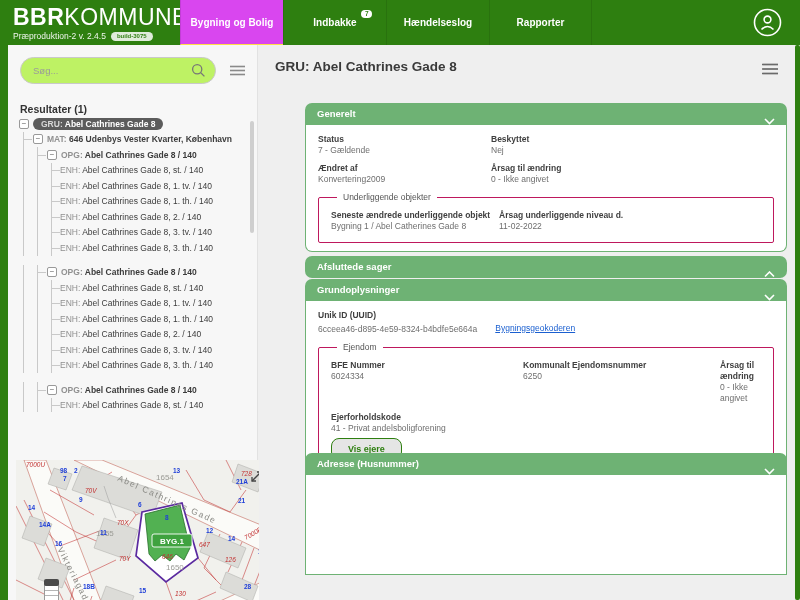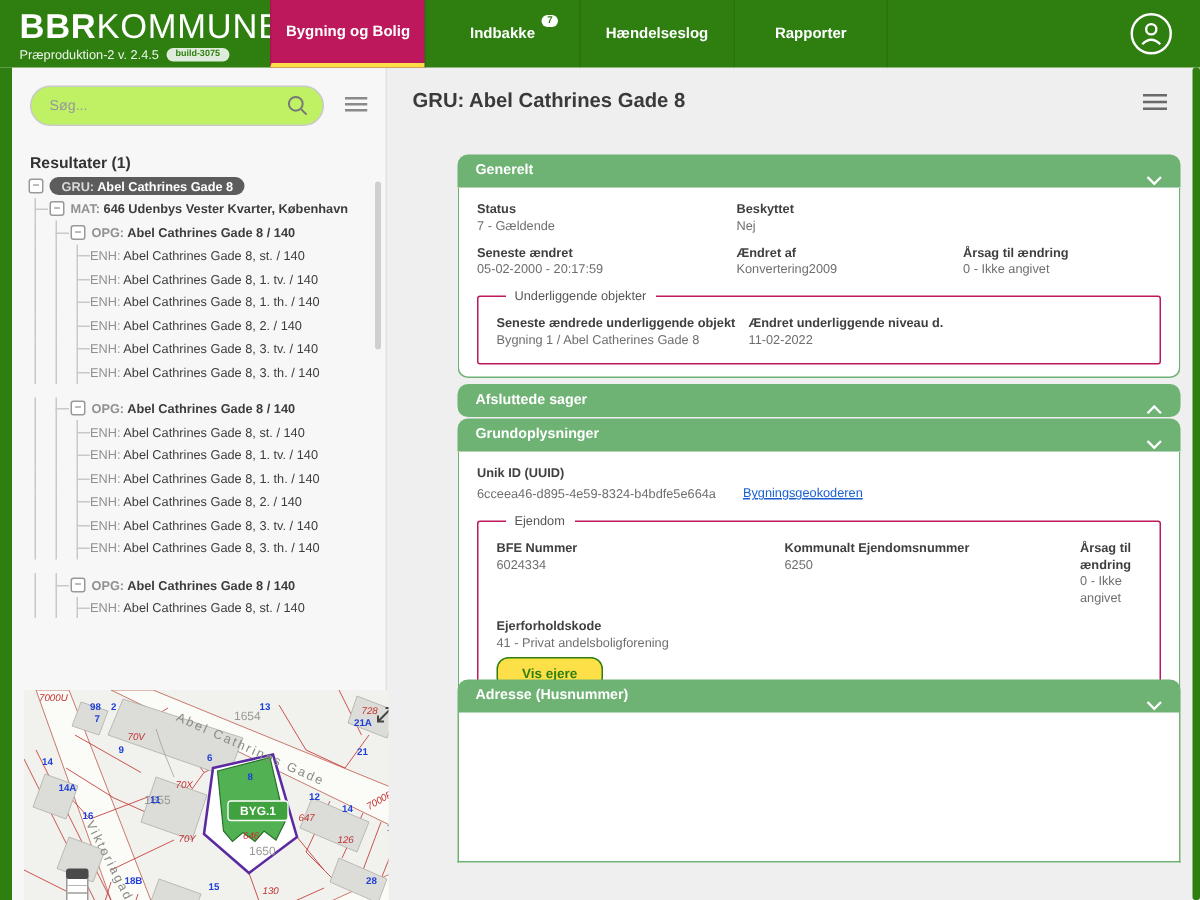--- a/index.html
+++ b/index.html
@@ -11,21 +11,21 @@
   .logo-block { width:180px; padding:6px 0 0 13px; }
   .logo { color:#fff; font-size:23px; line-height:23px; white-space:nowrap; }
   .logo .b { font-weight:800; letter-spacing:.5px; }
   .logo .l { font-weight:300; letter-spacing:.5px; }
   .subrow { display:flex; align-items:center; gap:5px; margin-top:2px; }
   .subtitle { color:rgba(255,255,255,.92); font-size:8.5px; white-space:nowrap; }
   .build-badge { background:rgba(255,255,255,.85); color:#2e7f10; font-size:6px; font-weight:bold; border-radius:6px; padding:1px 6px; line-height:7px; }
   .tabs { display:flex; align-items:stretch; }
   .tab { width:103px; display:flex; align-items:center; justify-content:center; color:#fff; font-size:10px; font-weight:bold; cursor:pointer; border-left:1px solid rgba(0,0,0,.10); position:relative; }
   .tab:last-child { border-right:1px solid rgba(0,0,0,.10); }
-  .tab.active { background:#be185d; border-bottom:3px solid #fde047; }
+  .tab.active { background:#d946ef; border-bottom:1px solid #fde047; }
   .tab .badge { position:absolute; top:10px; right:14px; background:#fff; color:#2e7f10; font-size:6.5px; font-weight:bold; border-radius:5px; padding:0 3.5px; line-height:8px; }
   .avatar { position:absolute; right:18px; top:8px; width:29px; height:29px; }
 
   
   .left-strip { position:absolute; left:0; top:45px; width:8px; height:555px; background:#2e7f10; z-index:5; }
 
   
   .sidebar { position:absolute; left:8px; top:45px; width:250px; height:555px; background:#f7f7f7; border-right:1px solid #e2e2e2; }
   .search-row { position:absolute; left:12px; top:12px; width:236px; display:flex; align-items:center; }
   .search-box { position:relative; width:196px; height:27px; }
@@ -73,21 +73,21 @@
   .card-body { background:#fff; border:1px solid #6eb274; border-top:none; border-radius:0 0 7px 7px; padding:9px 12px 8px 12px; }
   .fgrid { display:grid; grid-template-columns:173px 151px 1fr; margin-bottom:7px; }
   .fld .lab { font-size:8.5px; font-weight:bold; color:#3f3f3f; line-height:11px; }
   .fld .val { font-size:8.5px; color:#6e6e6e; line-height:11px; }
   fieldset { border:1px solid #be185d; border-radius:2px; padding:8px 12px 10px 12px; margin-top:4px; }
   fieldset legend { font-size:8.5px; color:#555; padding:0 6px; margin-left:6px; }
   .fgrid2 { display:grid; grid-template-columns:168px 1fr; }
   .fgrid3 { display:grid; grid-template-columns:192px 197px 1fr; margin-bottom:8px; }
   .uuid-row { display:flex; align-items:flex-end; gap:18px; margin-bottom:8px; }
   .link { font-size:8.5px; color:#1a5fd0; text-decoration:underline; font-weight:normal; cursor:pointer; line-height:11px; }
-  .btn-outline { display:inline-block; border:1.5px solid #2e7f10; color:#2e7f10; background:#fde047; font-size:9px; font-weight:bold; border-radius:8px; padding:5px 16px; cursor:pointer; margin-top:4px; font-family:"Liberation Sans",sans-serif; }
+  .btn-outline { display:inline-block; border:1.5px solid #2e7f10; color:#2e7f10; background:#e5e5e5; font-size:9px; font-weight:bold; border-radius:8px; padding:5px 16px; cursor:pointer; margin-top:4px; font-family:"Liberation Sans",sans-serif; }
   .main-scroll { position:absolute; right:0; top:0; width:5px; height:555px; background:#2e7f10; border-radius:2px; }
 </style>
 </head>
 <body>
 
 <div class="header">
   <div class="logo-block">
     <div class="logo">
       <span class="b">BBR</span><span class="l">KOMMUNE</span>
     </div>
@@ -393,41 +393,37 @@
             <div class="val">7 - Gældende</div>
           </div>
         <div class="fld">
             <div class="lab">Beskyttet</div>
             <div class="val">Nej</div>
           </div>
         <div></div>
       </div>
       <div class="fgrid">
         <div class="fld">
-            <div class="lab">Seneste ændret</div>
-            <div class="val">05-02-2000 - 20:17:59</div>
-          </div>
-        <div class="fld">
             <div class="lab">Ændret af</div>
             <div class="val">Konvertering2009</div>
           </div>
         <div class="fld">
             <div class="lab">Årsag til ændring</div>
             <div class="val">0 - Ikke angivet</div>
           </div>
       </div>
       <fieldset>
         <legend>Underliggende objekter</legend>
         <div class="fgrid2">
           <div class="fld">
               <div class="lab">Seneste ændrede underliggende objekt</div>
               <div class="val">Bygning 1 / Abel Catherines Gade 8</div>
             </div>
           <div class="fld">
-              <div class="lab">Ændret underliggende niveau d.</div>
+              <div class="lab">Årsag underliggende niveau d.</div>
               <div class="val">11-02-2022</div>
             </div>
         </div>
       </fieldset>
     </div>
   </div>
 
   <div class="card" style="top:211px;">
     <div class="card-header closed">
       <span>Afsluttede sager</span>

